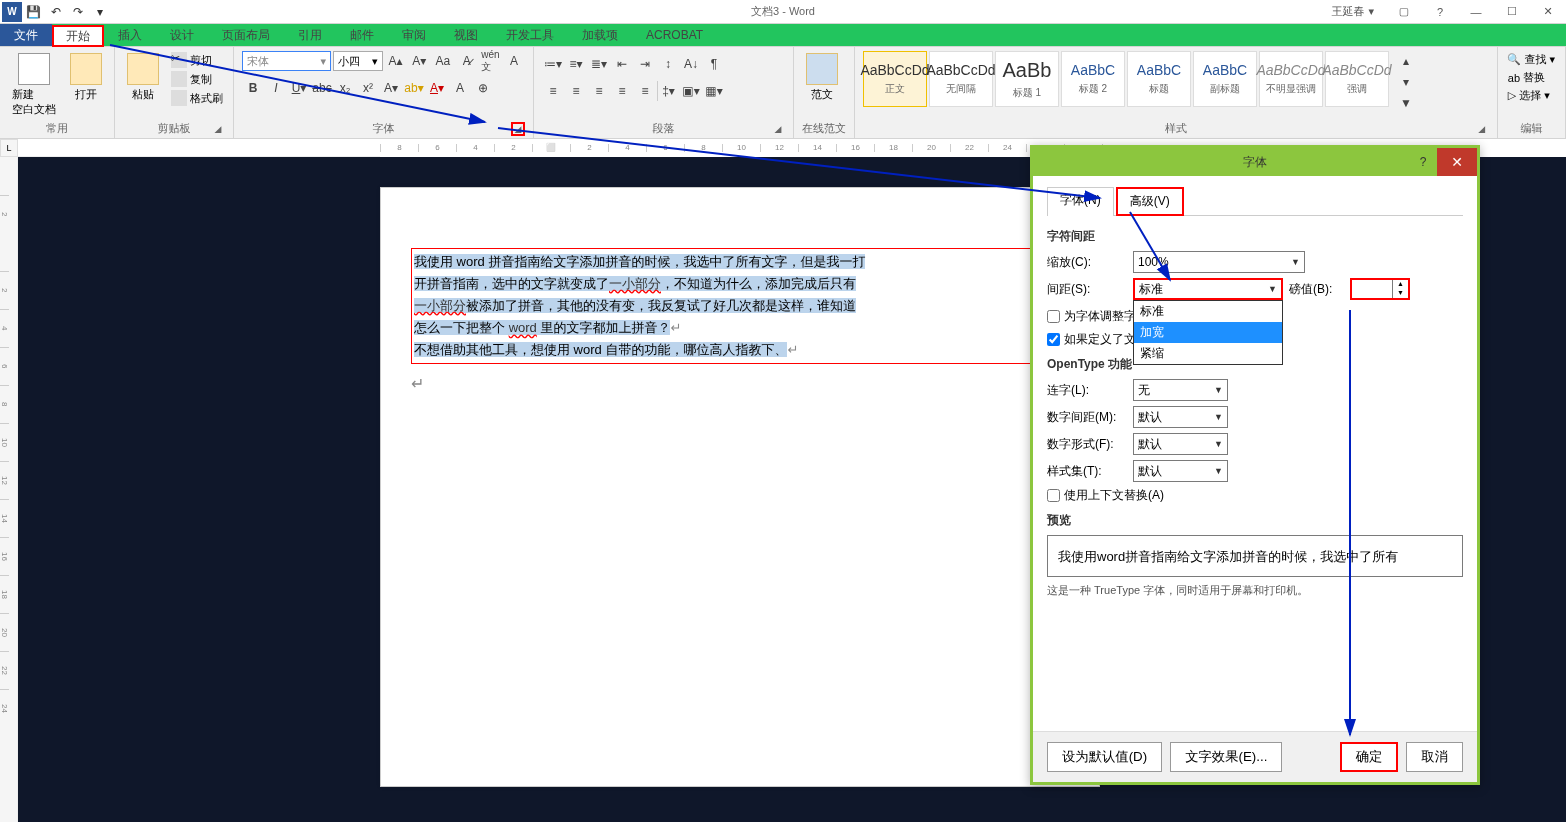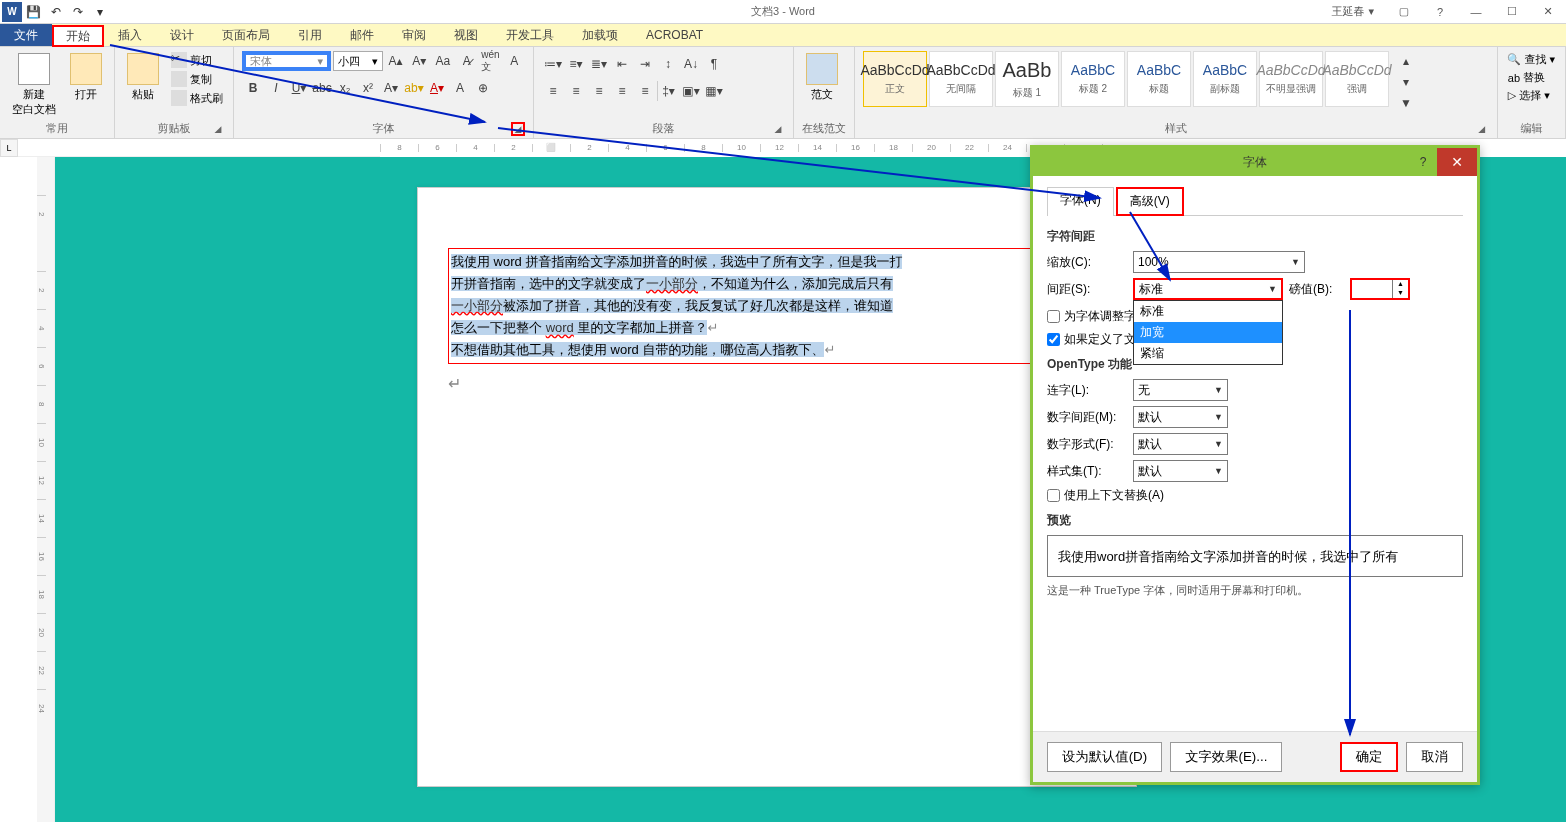--- a/index.html
+++ b/index.html
@@ -9,57 +9,57 @@
 .titlebar { height: 24px; background: #fff; border-bottom: 1px solid #d4d4d4; display: flex; align-items: center; font-size: 11px; }
 .titlebar .qat { display: flex; align-items: center; gap: 2px; padding-left: 2px; }
 .titlebar .qat .icon { width: 20px; height: 20px; display: flex; align-items: center; justify-content: center; font-size: 12px; color: #333; }
 .titlebar .word-icon { width: 20px; height: 20px; background: #2b579a; color: #fff; display: flex; align-items: center; justify-content: center; font-size: 10px; font-weight: bold; }
 .titlebar .title { position: absolute; left: 50%; transform: translateX(-50%); color: #666; }
 .titlebar .right { margin-left: auto; display: flex; align-items: center; gap: 8px; padding-right: 4px; }
 .titlebar .right .winbtn { width: 28px; height: 20px; display: flex; align-items: center; justify-content: center; color: #555; font-size: 11px; }
 .titlebar .user { color: #555; font-size: 11px; padding: 0 8px; display: flex; align-items: center; gap: 4px; text-align: right; }
 
 
-.ribbon-tabs { height: 23px; background: #fef9c3; border-bottom: 1px solid #d4d4d4; display: flex; font-size: 12px; }
+.ribbon-tabs { height: 23px; background: #22c55e; border-bottom: 1px solid #d4d4d4; display: flex; font-size: 12px; }
 .ribbon-tabs .tab { padding: 0 14px; display: flex; align-items: center; color: #444; cursor: pointer; }
 .ribbon-tabs .tab.file { background: #2b579a; color: #fff; }
 .ribbon-tabs .tab.active { background: #fff; border: 1px solid #d4d4d4; border-bottom: none; position: relative; top: 1px; }
 .ribbon-tabs .tab.highlighted { border: 2px solid red; padding: 0 12px; }
 
 
 .ribbon-body { height: 92px; background: #f1f1f1; border-bottom: 1px solid #d4d4d4; display: flex; font-size: 11px; }
 .group { border-right: 1px solid #d4d4d4; padding: 4px 8px 2px; display: flex; flex-direction: column; justify-content: space-between; }
 .group-label { text-align: center; color: #666; font-size: 11px; padding-top: 2px; position: relative; }
 .group-body { flex: 1; display: flex; align-items: flex-start; gap: 6px; }
 .btn-large { display: flex; flex-direction: column; align-items: center; gap: 2px; padding: 2px 4px; cursor: pointer; }
 .btn-large .ico { width: 32px; height: 32px; background: #ffe9b8; border: 1px solid #e0c070; }
 .btn-small { display: flex; align-items: center; gap: 3px; padding: 1px 2px; font-size: 11px; cursor: pointer; }
 .btn-small .ico { width: 16px; height: 16px; background: #ddd; }
 .stack { display: flex; flex-direction: column; gap: 1px; }
-.font-combo { width: 90px; height: 20px; border: 4px solid #3b82f6; background: #fff; font-size: 11px; padding: 0 4px; display: flex; align-items: center; justify-content: space-between; color: #888; }
+.font-combo { width: 90px; height: 20px; border: 1px solid #3b82f6; background: #fff; font-size: 11px; padding: 0 4px; display: flex; align-items: center; justify-content: space-between; color: #888; }
 .size-combo { width: 50px; height: 20px; border: 1px solid #ababab; background: #fff; font-size: 11px; padding: 0 4px; display: flex; align-items: center; justify-content: space-between; }
 .icon-row { display: flex; gap: 1px; margin-top: 3px; }
 .icon-btn { width: 22px; height: 20px; display: flex; align-items: center; justify-content: center; font-size: 12px; color: #444; cursor: pointer; }
 .icon-btn.sep { border-left: 1px solid #ccc; }
 .launcher { position: absolute; right: 0; bottom: 0; width: 14px; height: 14px; font-size: 9px; color: #666; display: flex; align-items: center; justify-content: center; cursor: pointer; }
 .launcher.highlighted { border: 2px solid red; }
 .style-gallery { display: flex; gap: 2px; }
 .style-item { width: 64px; height: 56px; border: 1px solid #ddd; background: #fff; display: flex; flex-direction: column; align-items: center; justify-content: center; font-size: 10px; cursor: pointer; }
 .style-item .sample { font-size: 14px; color: #333; }
 .style-item.active { border: 1px solid #f0c000; background: #fdf3d6; }
 .style-item .lbl { font-size: 10px; color: #666; margin-top: 4px; }
 
 
 .ruler-area { height: 18px; background: #fff; border-bottom: 1px solid #eee; position: relative; }
 .ruler-corner { position: absolute; left: 0; top: 0; width: 18px; height: 18px; background: #f5f5f5; border: 1px solid #ddd; font-size: 9px; display: flex; align-items: center; justify-content: center; }
 .hruler { position: absolute; left: 380px; right: 0; height: 18px; background: #fff; font-size: 8px; color: #888; display: flex; align-items: center; }
 .hruler .tick { width: 38px; text-align: center; border-left: 1px solid #ccc; height: 8px; line-height: 8px; position: relative; }
 
 
-.doc-area { position: absolute; top: 157px; left: 0; right: 0; bottom: 0; background: #14b8a6; margin-left: 37px; }
+.doc-area { position: absolute; top: 157px; left: 0; right: 0; bottom: 0; background: #0f172a; }
 .vruler { position: absolute; left: 0; top: 0; width: 18px; bottom: 0; background: #f5f5f5; border-right: 1px solid #eee; }
 .vruler .vtick { height: 38px; font-size: 8px; color: #888; text-align: center; border-top: 1px solid #ccc; writing-mode: vertical-rl; }
 .page { position: absolute; left: 380px; top: 30px; width: 720px; background: #fff; border: 1px solid #ccc; box-shadow: 0 0 4px rgba(0,0,0,0.1); padding: 60px 30px; min-height: 600px; }
 .doc-text { font-size: 13px; line-height: 1.7; color: #000; }
 .doc-text .sel { background: #bcd4ec; }
 .doc-text .redul { color: #333; text-decoration: underline wavy red; }
 .text-highlight-box { border: 1px solid red; padding: 2px; }
 
 
 .dialog-wrap { position: absolute; left: 1030px; top: 145px; width: 450px; height: 640px; background: #fff; border: 3px solid #8cc63e; box-shadow: 0 2px 10px rgba(0,0,0,0.3); font-size: 12px; }
@@ -128,21 +128,21 @@
   <div class="tab">开发工具</div>
   <div class="tab">加载项</div>
   <div class="tab">ACROBAT</div>
 </div>
 
 <div class="ribbon-body">
   <div class="group">
     <div class="group-body">
       <div class="btn-large">
           <div class="ico" style="background:#fff;border:1px solid #999"></div>
-          <span style="white-space:pre;text-align:center">新建
+          <span style="white-space:pre;">新建
 空白文档</span>
         </div>
       <div class="btn-large">
           <div class="ico" style="background:#ffe9b8"></div>
           <span>打开</span>
         </div>
     </div>
     <div class="group-label">常用</div>
   </div>
   <div class="group">

